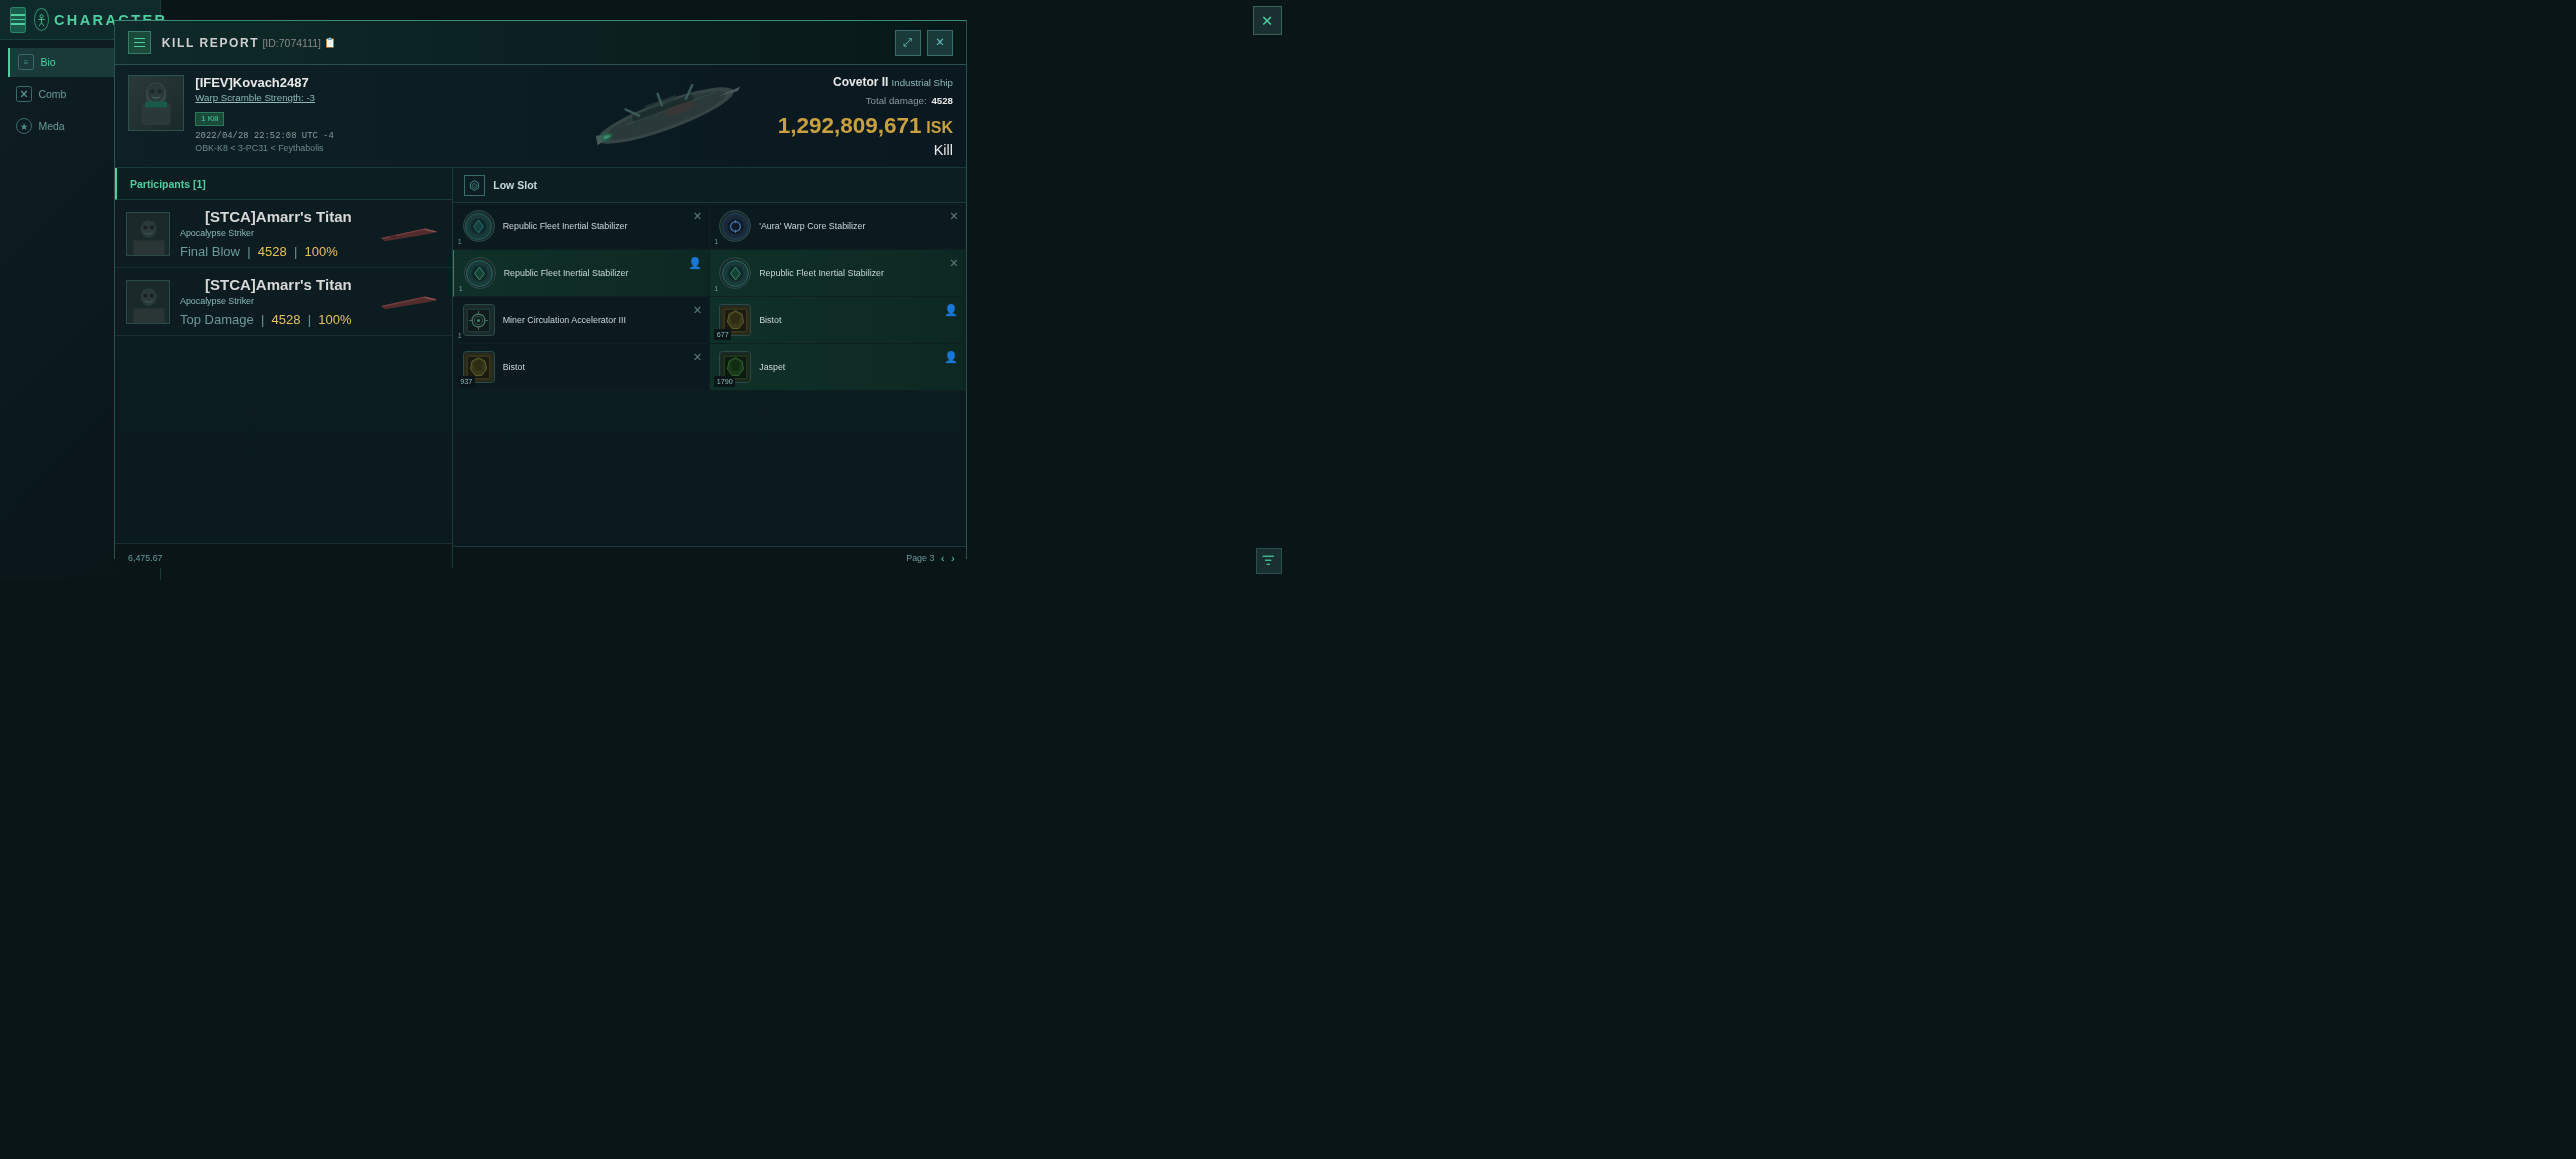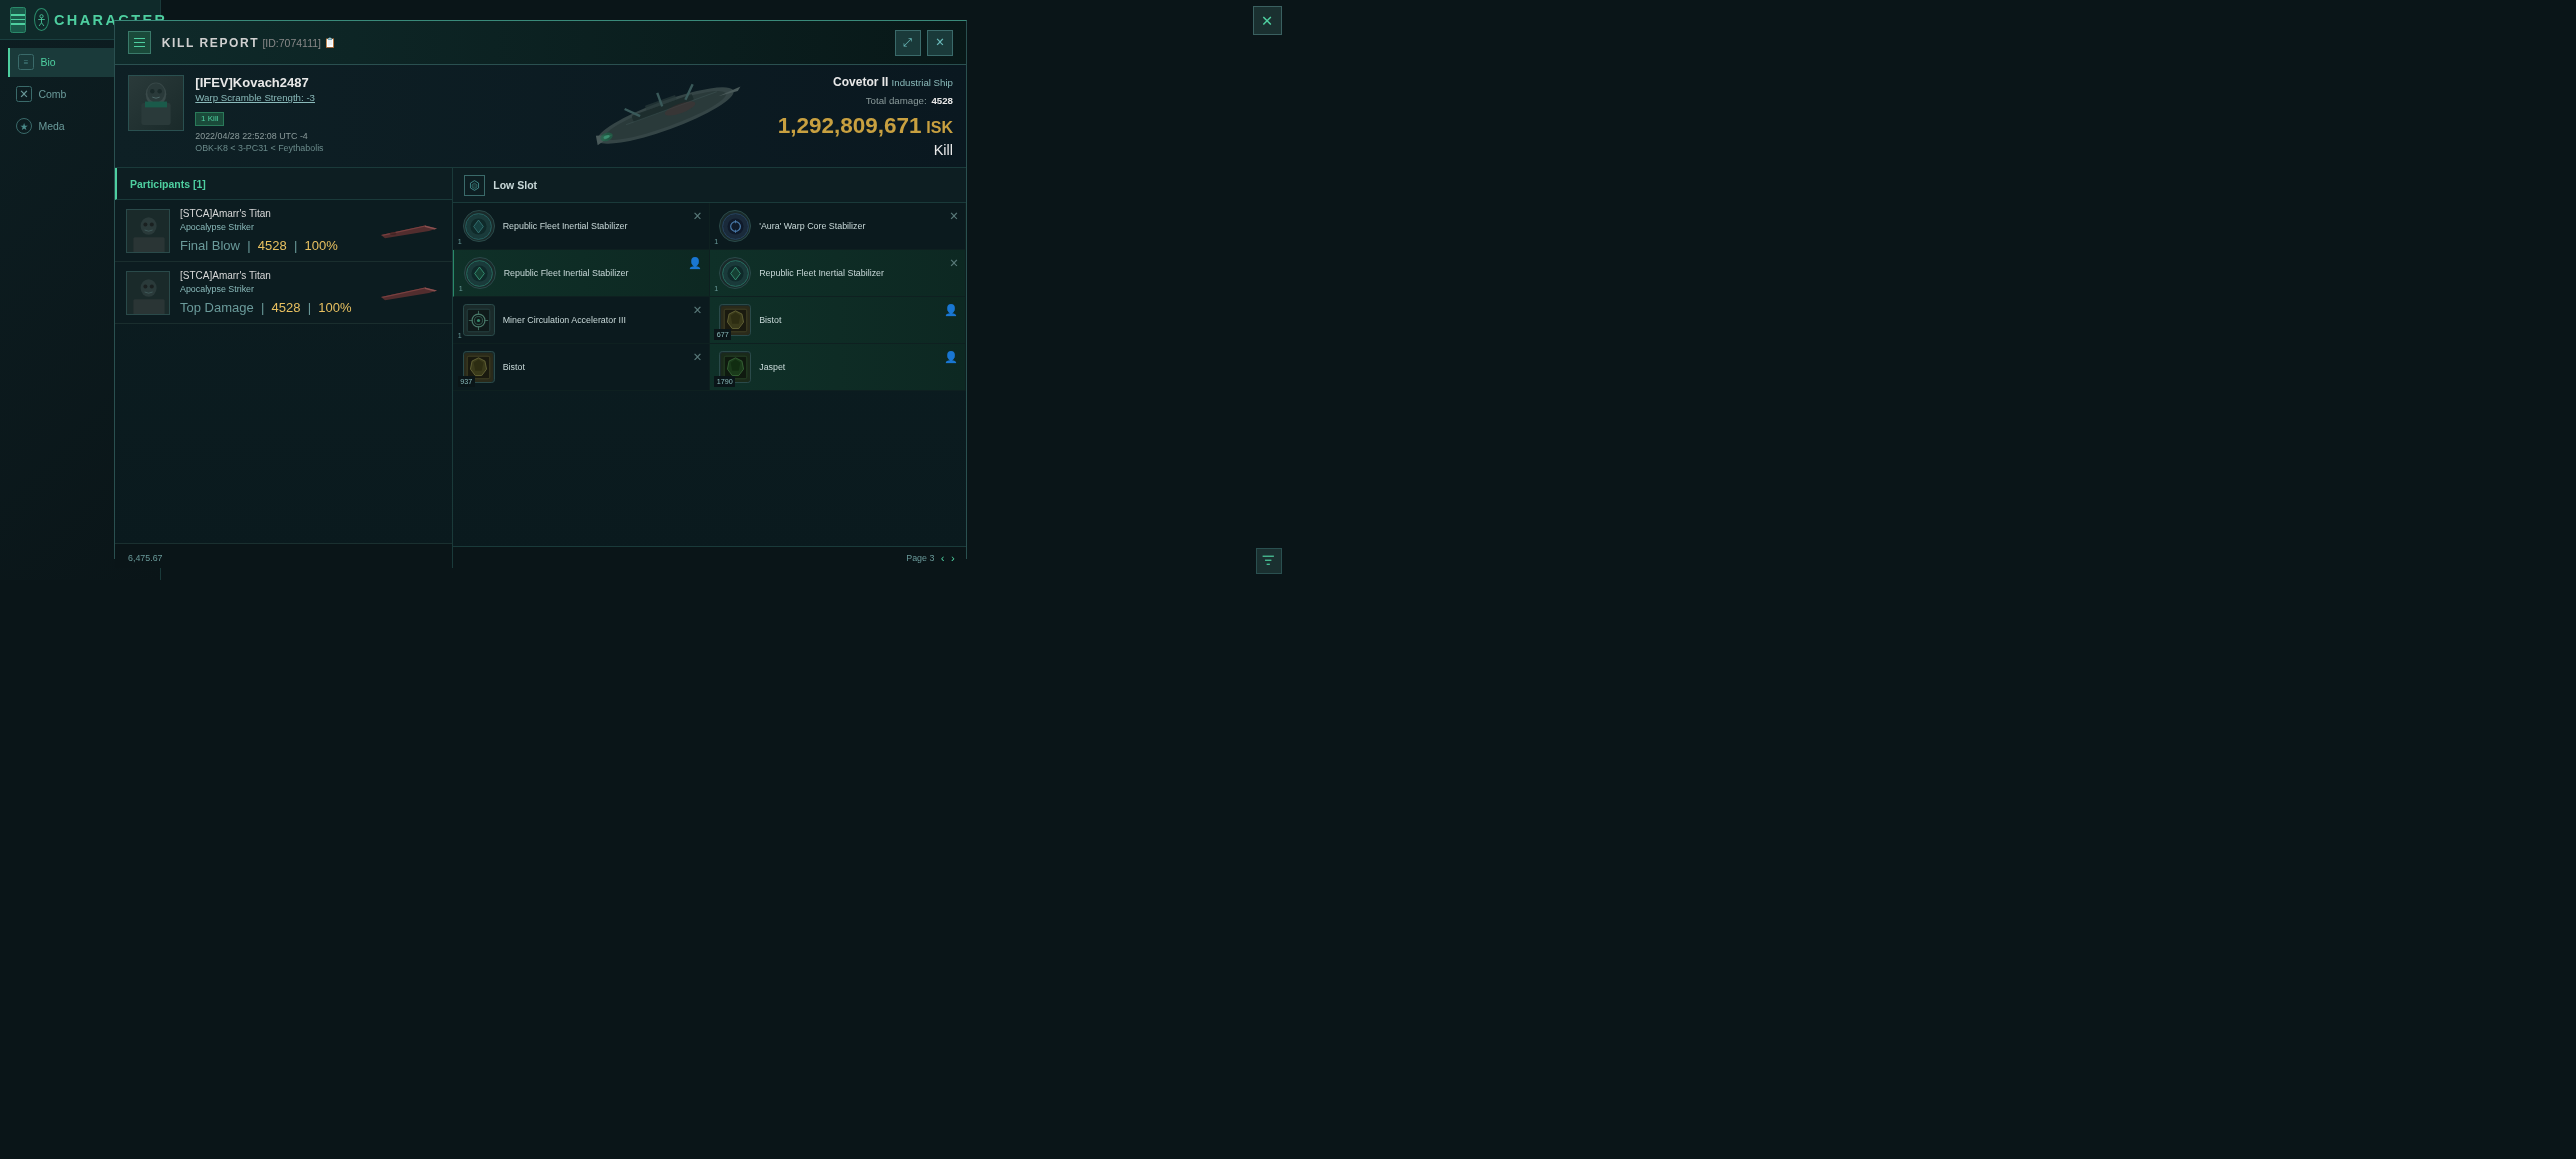--- a/index.html
+++ b/index.html
@@ -232,20 +232,21 @@
       color: #4ecfa0;
       font-size: 8px;
       padding: 1.6px 4.8px;
       margin-bottom: 4.8px;
     }
 
     .kill-date {
       color: #8a9a9a;
       font-size: 8.9px;
       margin-bottom: 2.4px;
+      font-family: Liberation Mono, monospace;
     }
 
     .kill-location {
       color: #6a8a8a;
       font-size: 8.9px;
     }
 
     .ship-image-area {
       width: 225px;
       display: flex; align-items: center; justify-content: center;
@@ -341,23 +342,24 @@
       width: 44px; height: 44px;
       background: #1a2a2a;
       border: 0.8px solid #2a4a4a;
       margin-right: 9.7px;
       flex-shrink: 0;
       overflow: hidden;
     }
 
     .participant-name {
       color: #d8d8d8;
-      font-size: 10px;
-      font-weight: normal;
+      font-size: 15px;
+      font-weight: bold;
       margin-bottom: 2.4px;
+      text-align: center;
     }
 
     .participant-ship {
       color: #8ababa;
       font-size: 8.9px;
       margin-bottom: 6.4px;
     }
 
     .participant-stats {
       color: #6a9a9a;

